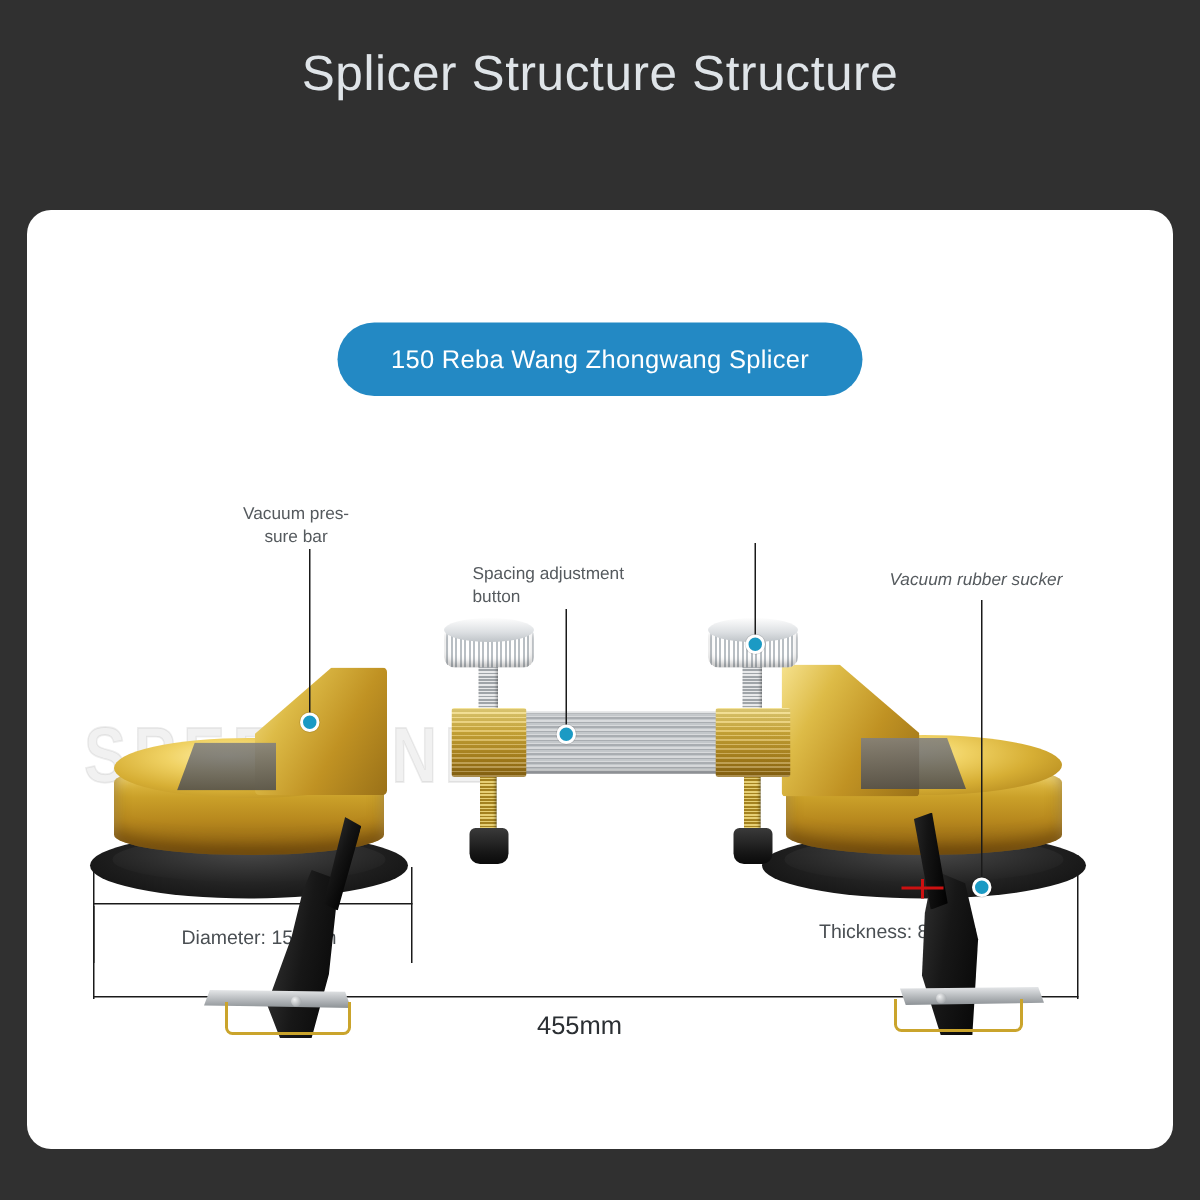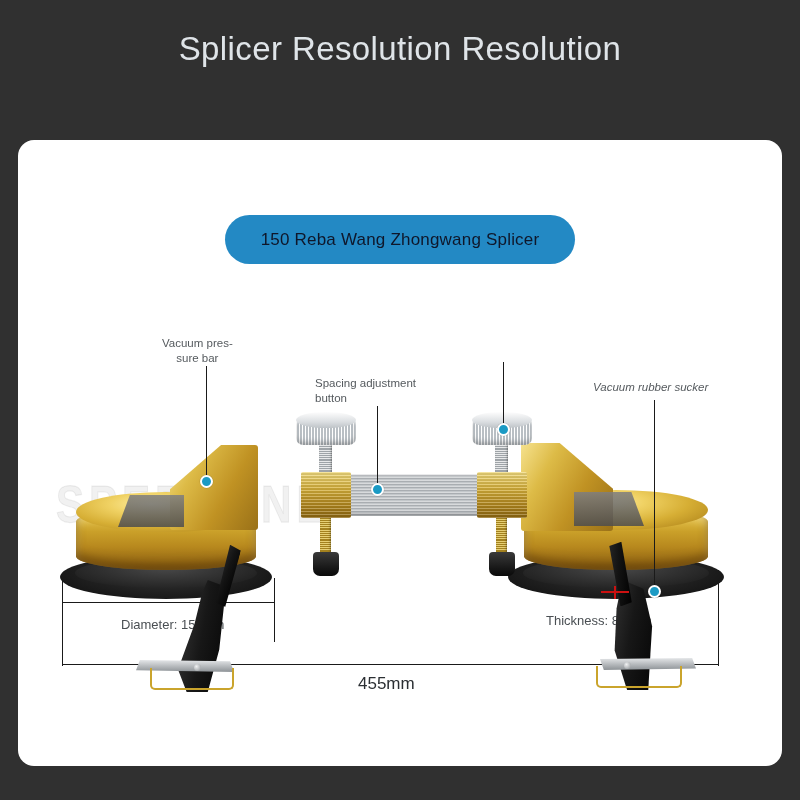--- a/index.html
+++ b/index.html
@@ -47,21 +47,21 @@
     overflow: hidden;
   }
 
   
   .badge {
     position: absolute;
     left: 207px; top: 75px;
     width: 350px; height: 49px;
     background: #2389c4;
     border-radius: 26px;
-    color: #0f172a;
+    color: #ffffff;
     font-size: 17px;
     display: flex;
     align-items: center;
     justify-content: center;
     letter-spacing: 0.2px;
   }
 
   
   .figure {
     position: absolute;
@@ -224,21 +224,21 @@
   }
   .pivot {
     border-radius: 50%;
     background: radial-gradient(circle at 35% 35%, #f0f1f2, #8b9094);
   }
 </style>
 </head>
 <body>
 
 <div class="header">
-  <div class="header-title">Splicer Resolution Resolution</div>
+  <div class="header-title">Splicer Structure Structure</div>
 </div>
 
 <div class="card">
 
   <div class="badge">
     <span>150 Reba Wang Zhongwang Splicer</span>
   </div>
 
   <div class="figure">
 

